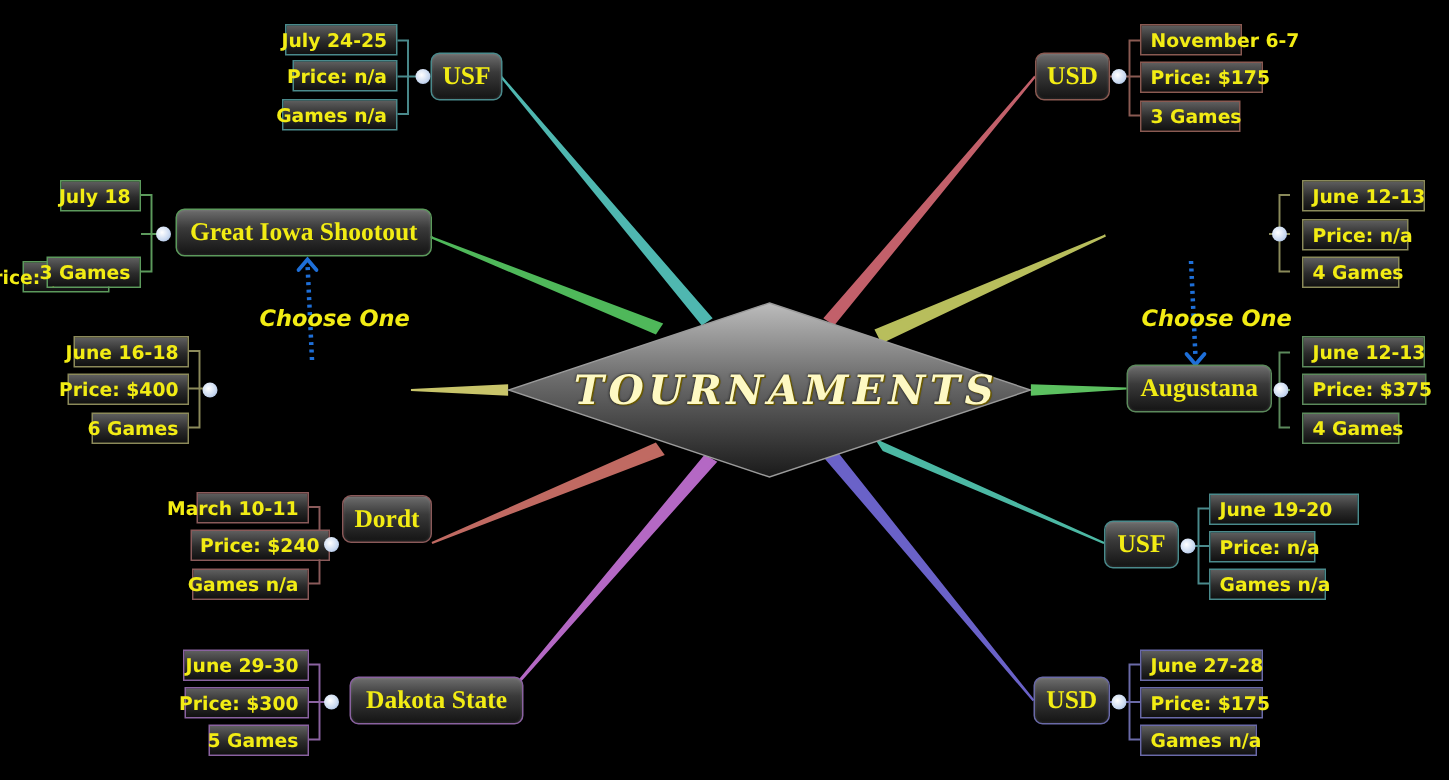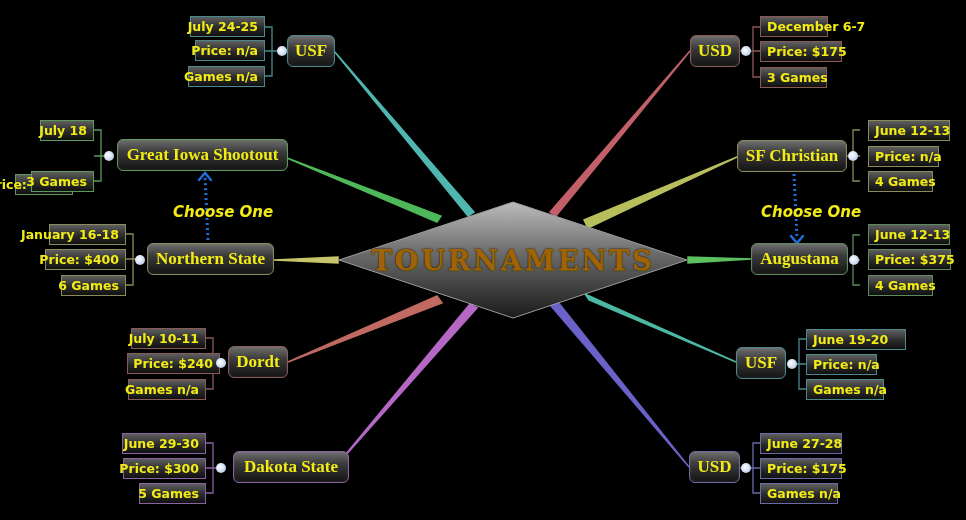--- a/index.html
+++ b/index.html
@@ -18,28 +18,29 @@
       position: absolute; left: 0; top: 0;
       width: 966px; height: 520px;
     }
     .center {
       position: absolute;
       left: 338px; top: 201px;
       width: 350px; height: 118px;
     }
     .center svg { position: absolute; left: 0; top: 0; }
     .center-title {
-      position: absolute; left: 0; top: 0; width: 350px; height: 118px;
+      position: absolute; left: 11px; top: 0; width: 350px; height: 118px;
       display: flex; align-items: center; justify-content: center;
-      color: #a16207;
+      color: #fef9c3;
       font-family: "DejaVu Serif", serif;
       font-weight: bold;
       font-size: 27px;
       letter-spacing: 3px;
       text-shadow: 1px 1px 0 #6b5a00, 0 0 2px #000;
+      font-style: italic;
     }
     .topic {
       position: absolute;
       height: 32px;
       box-sizing: border-box;
       border: 1.5px solid;
       border-radius: 6px;
       background: linear-gradient(to bottom, #6d6d6d 0%, #3a3a3a 40%, #141414 100%);
       color: #f2ec14;
       font-family: "Liberation Serif", serif;
@@ -146,45 +147,43 @@
   <div class="topic" style="left:287px;top:35px;width:48px;border-color:#4a8a8c;">USF</div>
 
   <div class="sub" style="left:40px;top:120px;width:54px;border-color:#5c9a5c;">July 18</div>
   <div class="sub" style="left:15px;top:146px;width:58px;border-color:#5c9a5c;margin-top:28px;">Price: $180</div>
   <div class="sub" style="left:31px;top:171px;width:63px;border-color:#5c9a5c;">3 Games</div>
   <div class="knob" style="left:104px;top:151px;"></div>
   <div class="topic" style="left:117px;top:139px;width:171px;border-color:#5c9a5c;text-align:right;">Great Iowa Shootout</div>
 
   <div class="choose" style="left:173px;top:203px;">Choose One</div>
 
-  <div class="sub" style="left:49px;top:224px;width:77px;border-color:#8c8a5a;">January 16-18</div>
+  <div class="sub" style="left:49px;top:224px;width:77px;border-color:#8c8a5a;">June 16-18</div>
   <div class="sub" style="left:45px;top:249px;width:81px;border-color:#8c8a5a;">Price: $400</div>
   <div class="sub" style="left:61px;top:275px;width:65px;border-color:#8c8a5a;">6 Games</div>
   <div class="knob" style="left:135px;top:255px;"></div>
-  <div class="topic" style="left:147px;top:243px;width:127px;border-color:#8c8a5a;">Northern State</div>
-
-  <div class="sub" style="left:131px;top:328px;width:75px;border-color:#8a5a5a;">July 10-11</div>
+
+  <div class="sub" style="left:131px;top:328px;width:75px;border-color:#8a5a5a;">March 10-11</div>
   <div class="sub" style="left:127px;top:353px;width:93px;border-color:#8a5a5a;">Price: $240</div>
   <div class="sub" style="left:128px;top:379px;width:78px;border-color:#8a5a5a;">Games n/a</div>
   <div class="knob" style="left:216px;top:358px;"></div>
-  <div class="topic" style="left:228px;top:346px;width:60px;border-color:#8a5a5a;">Dordt</div>
+  <div class="topic" style="left:228px;top:330px;width:60px;border-color:#8a5a5a;">Dordt</div>
 
   <div class="sub" style="left:122px;top:433px;width:84px;border-color:#8a62a0;">June 29-30</div>
   <div class="sub" style="left:123px;top:458px;width:83px;border-color:#8a62a0;">Price: $300</div>
   <div class="sub" style="left:139px;top:483px;width:67px;border-color:#8a62a0;">5 Games</div>
   <div class="knob" style="left:216px;top:463px;"></div>
   <div class="topic" style="left:233px;top:451px;width:116px;border-color:#8a62a0;">Dakota State</div>
 
   <div class="topic" style="left:690px;top:35px;width:50px;border-color:#8a5a52;">USD</div>
   <div class="knob" style="left:741px;top:46px;"></div>
-  <div class="sub right" style="left:760px;top:16px;width:68px;border-color:#8a5a52;">December 6-7</div>
+  <div class="sub right" style="left:760px;top:16px;width:68px;border-color:#8a5a52;">November 6-7</div>
   <div class="sub right" style="left:760px;top:41px;width:82px;border-color:#8a5a52;">Price: $175</div>
   <div class="sub right" style="left:760px;top:67px;width:67px;border-color:#8a5a52;">3 Games</div>
 
-  <div class="topic" style="left:737px;top:140px;width:110px;border-color:#8a8a5a;">SF Christian</div>
   <div class="knob" style="left:848px;top:151px;"></div>
   <div class="sub right" style="left:868px;top:120px;width:82px;border-color:#8a8a5a;">June 12-13</div>
   <div class="sub right" style="left:868px;top:146px;width:71px;border-color:#8a8a5a;">Price: n/a</div>
   <div class="sub right" style="left:868px;top:171px;width:65px;border-color:#8a8a5a;">4 Games</div>
 
   <div class="choose" style="left:761px;top:203px;">Choose One</div>
 
   <div class="topic" style="left:751px;top:243px;width:97px;border-color:#5c8a5c;">Augustana</div>
   <div class="knob" style="left:849px;top:255px;"></div>
   <div class="sub right" style="left:868px;top:224px;width:82px;border-color:#5c8a5c;">June 12-13</div>

